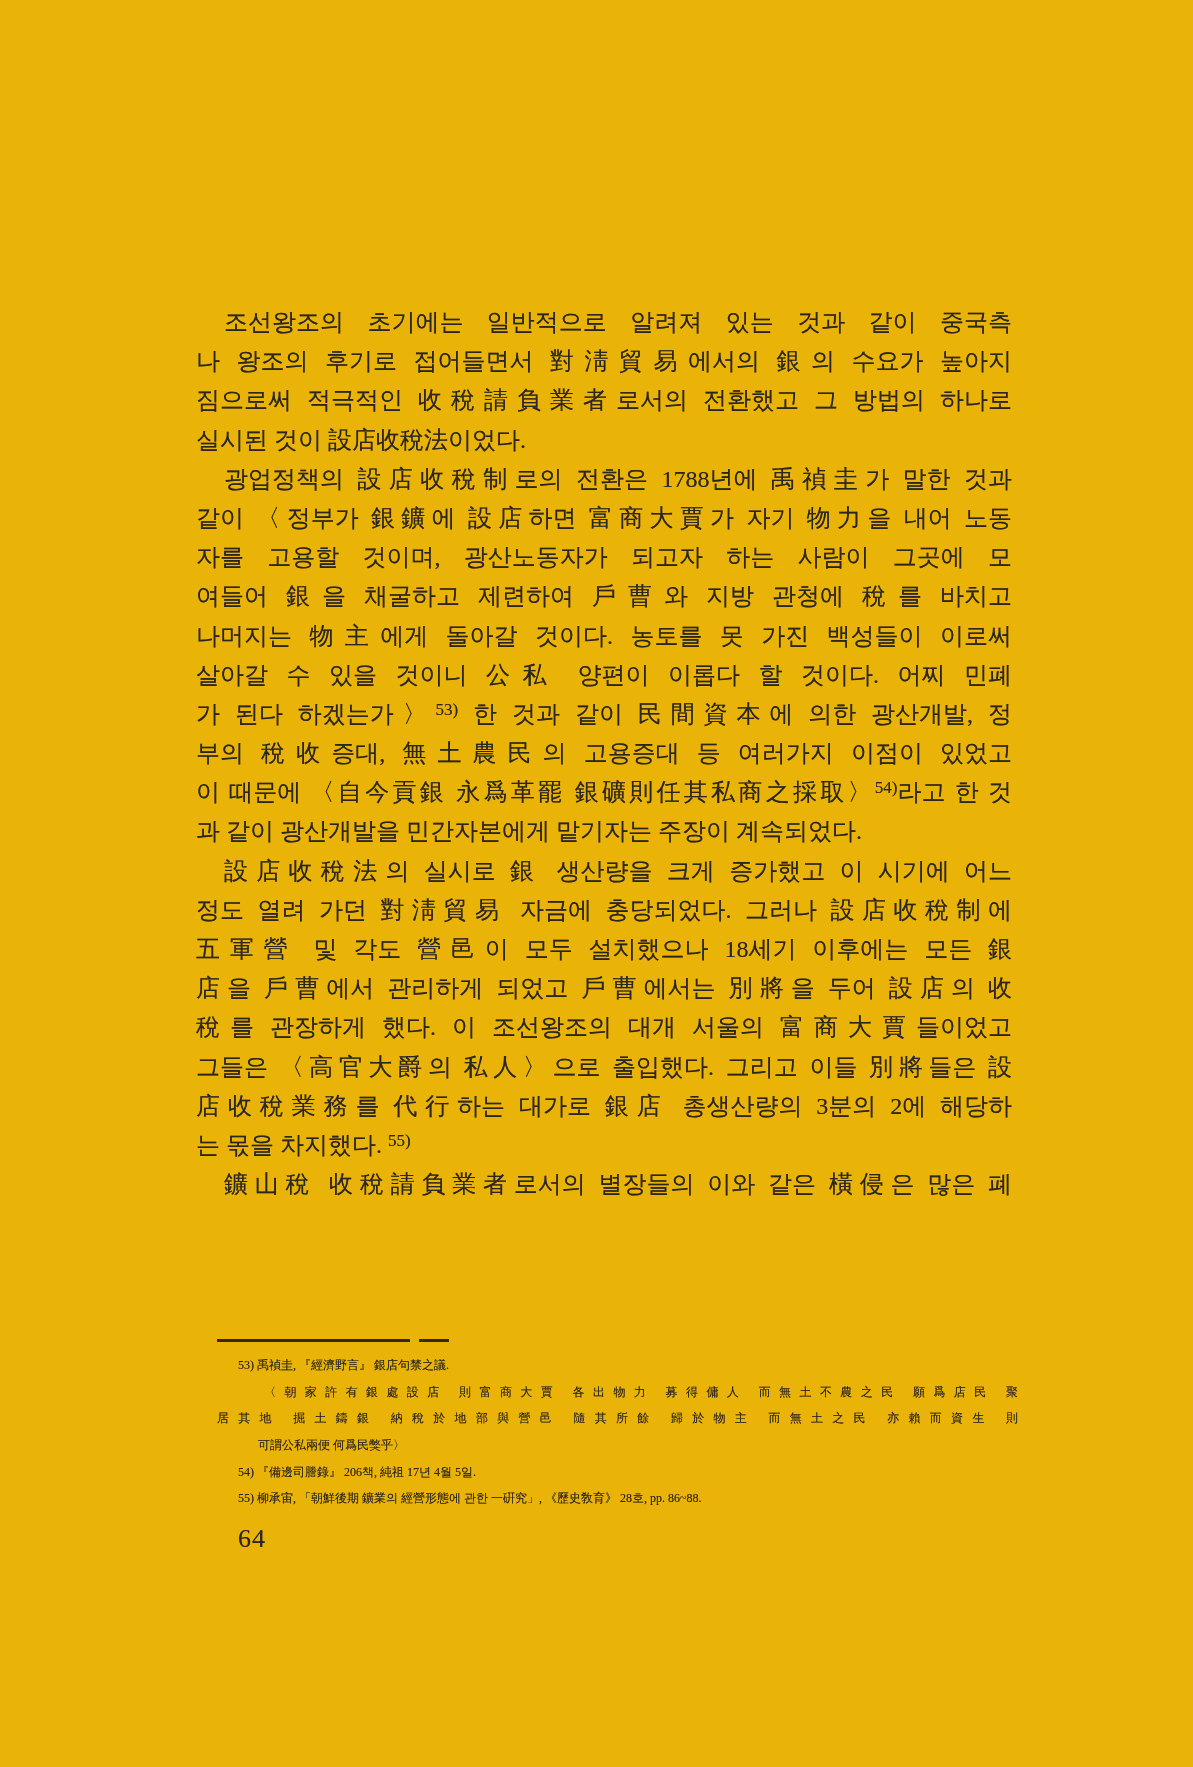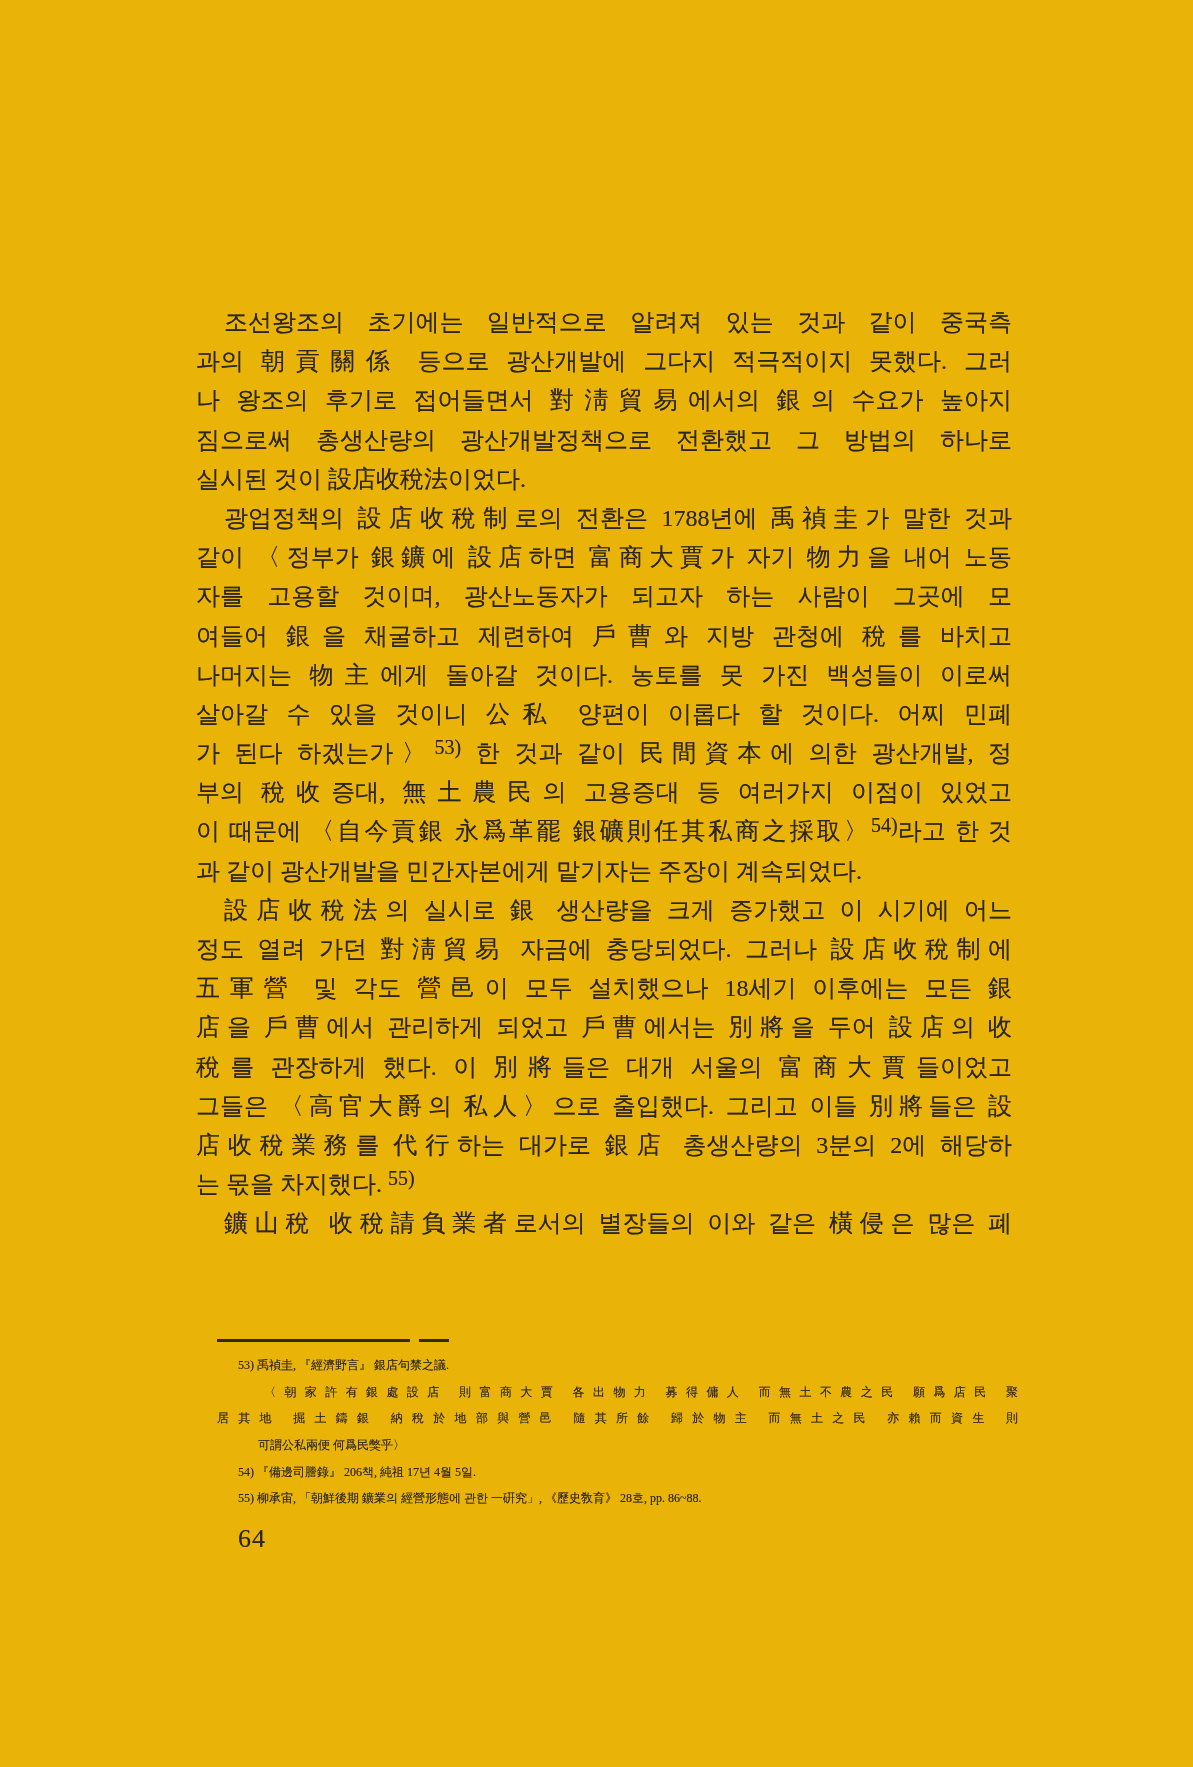--- a/index.html
+++ b/index.html
@@ -31,21 +31,21 @@
     height: 39.2px;
     overflow: hidden;
     white-space: normal;
     text-align: justify;
     text-align-last: left;
     text-shadow: 0 0 0.6px rgba(45, 38, 30, 0.55);
   }
   .line.just { text-align-last: justify; }
   .line.indent { text-indent: 28px; }
   .line sup {
-    font-size: 20px;
+    font-size: 17px;
     line-height: 0;
     vertical-align: 7px;
     letter-spacing: 0;
   }
   
   .fn-rule {
     position: absolute;
     left: 217px;
     top: 1339px;
     height: 3px;
@@ -85,39 +85,38 @@
     color: #2b2620;
     text-shadow: 0 0 0.6px rgba(45, 38, 30, 0.55);
   }
 </style>
 </head>
 <body>
 
 <div class="page">
   <main class="text-block">
       <div class="line just indent">조선왕조의 초기에는 일반적으로 알려져 있는 것과 같이  중국측</div>
-      <div class="line just">과의 朝貢關係 등으로 광산개발에 그다지 적극적이지 못했다. 그러</div>
       <div class="line just">나 왕조의 후기로 접어들면서 對淸貿易에서의 銀의 수요가  높아지</div>
-      <div class="line just">짐으로써 총생산량의 광산개발정책으로  전환했고  그 방법의 하나로</div>
+      <div class="line just">짐으로써 적극적인 收稅請負業者로서의  전환했고  그 방법의 하나로</div>
       <div class="line">실시된 것이 設店收稅法이었다.</div>
       <div class="line just indent">광업정책의 設店收稅制로의 전환은 1788년에 禹禎圭가 말한 것과</div>
       <div class="line just">같이 〈정부가 銀鑛에 設店하면 富商大賈가 자기 物力을  내어 노동</div>
       <div class="line just">자를 고용할 것이며, 광산노동자가 되고자 하는  사람이 그곳에 모</div>
       <div class="line just">여들어 銀을 채굴하고  제련하여  戶曹와 지방 관청에 稅를 바치고</div>
       <div class="line just">나머지는 物主에게 돌아갈 것이다. 농토를 못 가진 백성들이 이로써</div>
       <div class="line just">살아갈 수 있을  것이니 公私 양편이 이롭다 할 것이다.  어찌 민폐</div>
       <div class="line just">가 된다 하겠는가〉<sup>53)</sup> 한 것과 같이 民間資本에 의한  광산개발, 정</div>
       <div class="line just">부의 稅收증대,  無土農民의 고용증대 등  여러가지 이점이  있었고</div>
       <div class="line just">이 때문에 〈自今貢銀 永爲革罷 銀礦則任其私商之採取〉<sup>54)</sup>라고 한 것</div>
       <div class="line">과 같이 광산개발을 민간자본에게 맡기자는 주장이 계속되었다.</div>
       <div class="line just indent">設店收稅法의 실시로 銀 생산량을 크게 증가했고 이 시기에 어느</div>
       <div class="line just">정도 열려 가던 對淸貿易 자금에 충당되었다. 그러나 設店收稅制에</div>
       <div class="line just">五軍營 및 각도 營邑이  모두 설치했으나 18세기 이후에는 모든 銀</div>
       <div class="line just">店을 戶曹에서 관리하게 되었고 戶曹에서는 別將을 두어 設店의 收</div>
-      <div class="line just">稅를 관장하게  했다.  이 別將들은 대개  서울의  富商大賈들이었고</div>
+      <div class="line just">稅를 관장하게  했다.  이 조선왕조의 대개  서울의  富商大賈들이었고</div>
       <div class="line just">그들은 〈高官大爵의 私人〉으로 출입했다. 그리고 이들 別將들은 設</div>
       <div class="line just">店收稅業務를 代行하는  대가로 銀店  총생산량의 3분의 2에 해당하</div>
       <div class="line">는 몫을 차지했다. <sup>55)</sup></div>
       <div class="line just indent">鑛山稅 收稅請負業者로서의 별장들의  이와 같은 橫侵은  많은 폐</div>
     </main>
 
   <div class="fn-rule">
     <span class="seg1"></span>
     <span class="gap"></span>
     <span class="seg2"></span>

